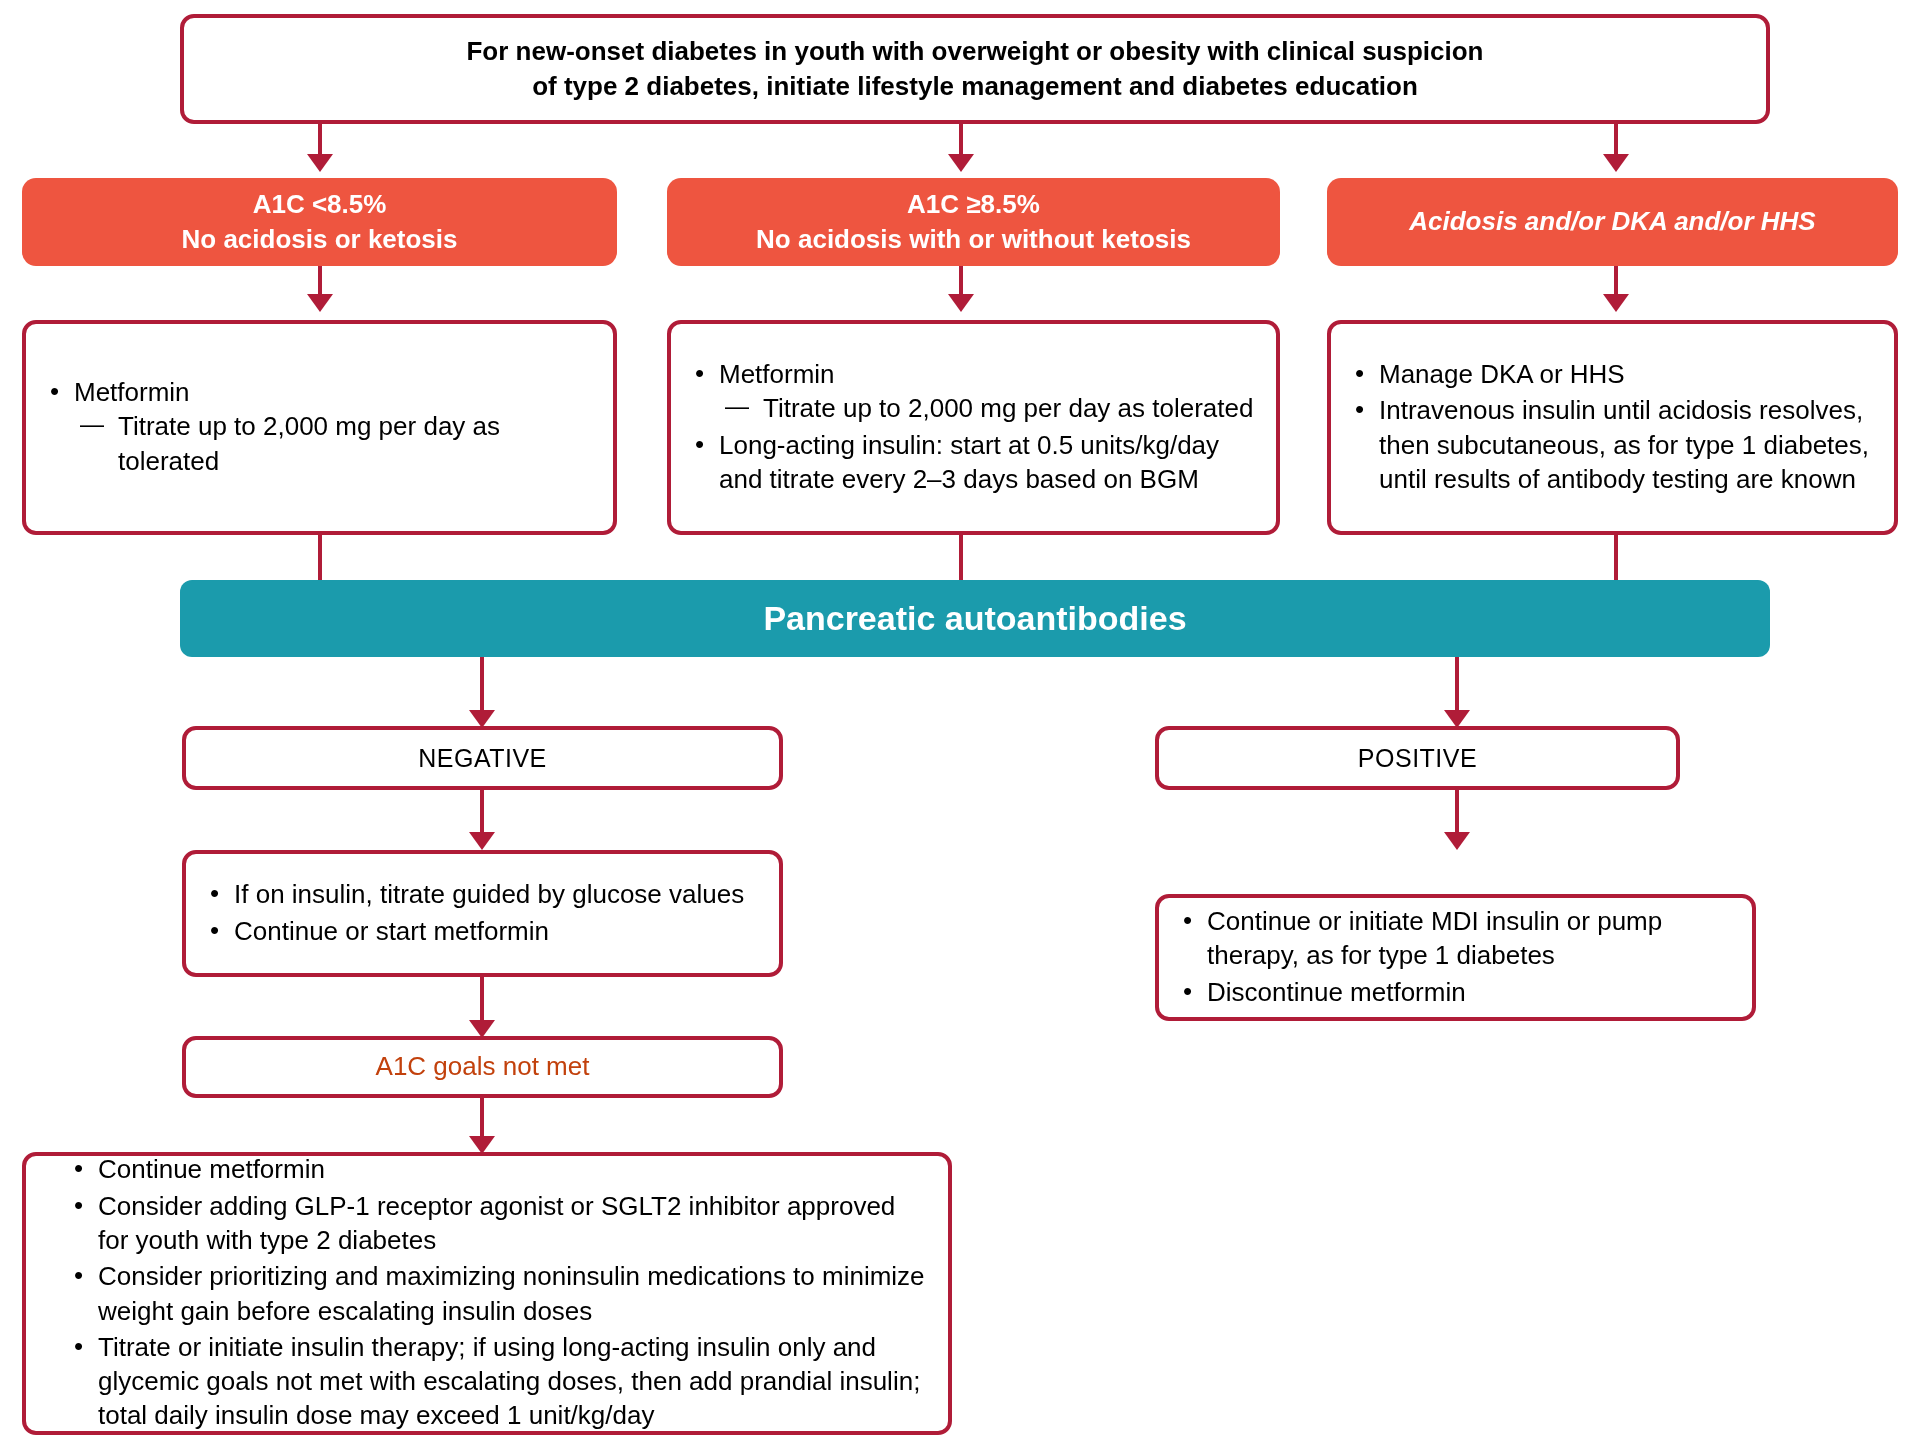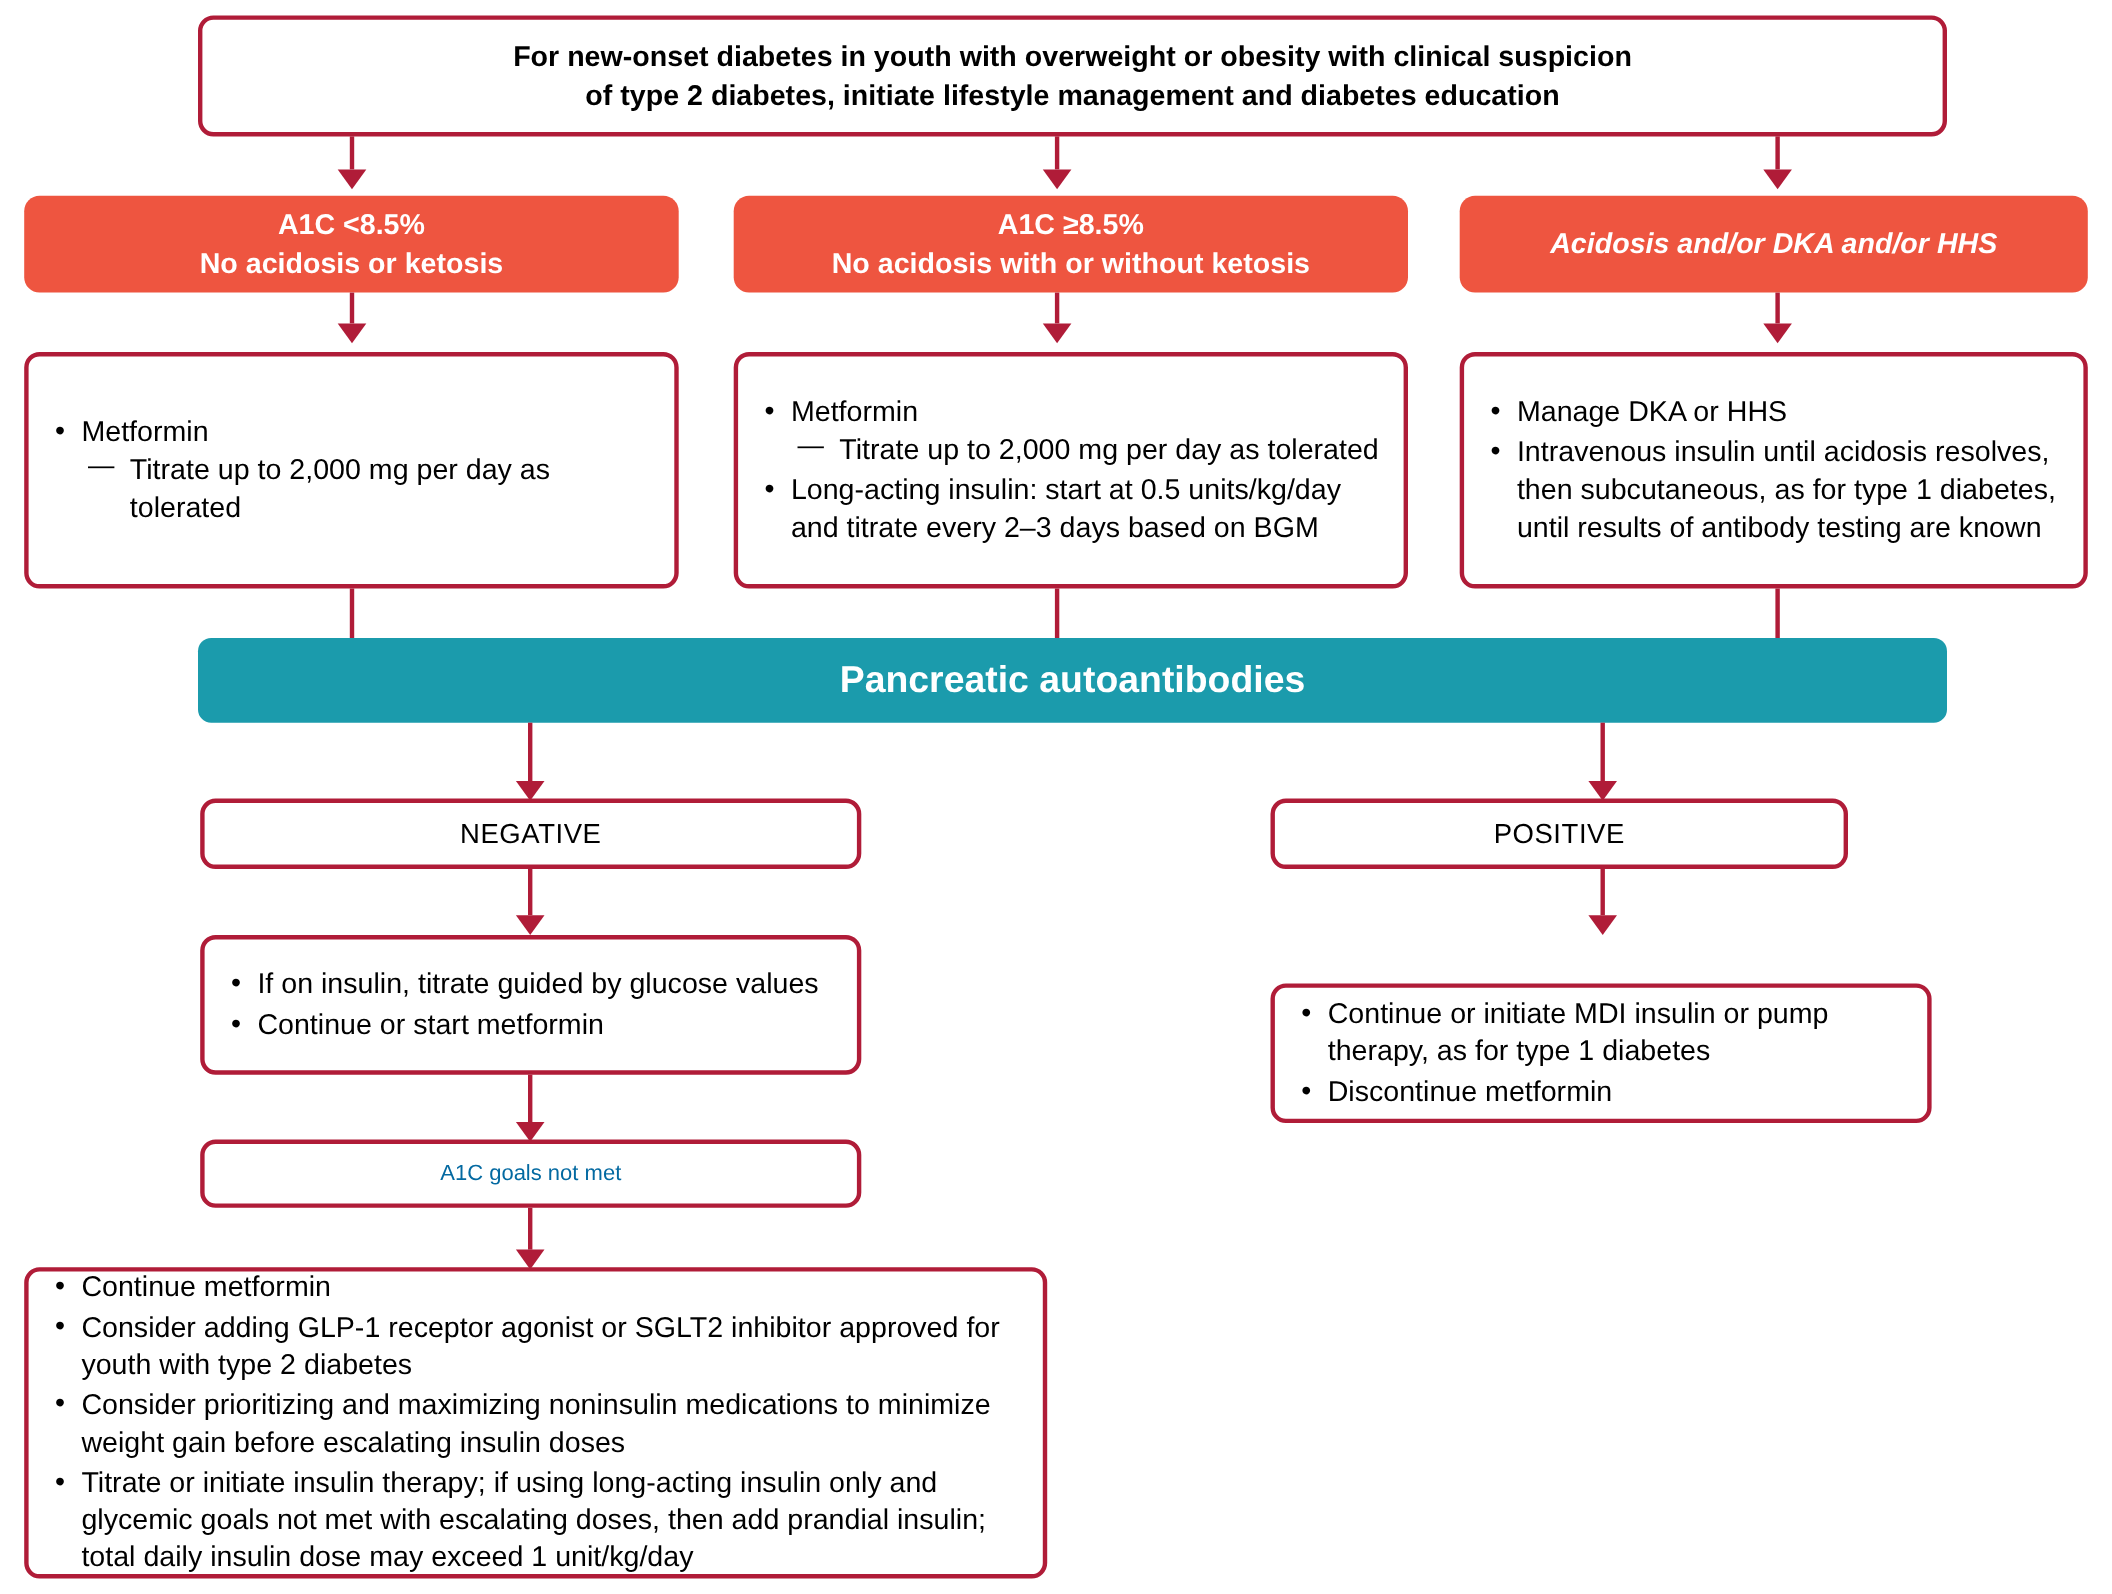--- a/index.html
+++ b/index.html
@@ -36,23 +36,23 @@
 
   .node-title {
     font-weight: bold;
     font-size: 26px;
     line-height: 1.35;
     color: #000000;
     padding: 10px 26px;
   }
 
   .node-plain {
-    font-size: 20px;
+    font-size: 26px;
     line-height: 1.35;
-    color: #0369a1;
+    color: #c2410c;
     padding: 8px 20px;
   }
 
   .node-bold-label {
     font-weight: normal;
     font-size: 25px;
     letter-spacing: 0.5px;
     color: #000000;
     padding: 8px 20px;
   }
@@ -279,21 +279,21 @@
   <div class="vline" style="left:480px; top:977px; height:43px;"></div>
   <div class="arrowhead" style="left:469px; top:1020px;"></div>
 
   <div class="node center" style="left:182px; top:1036px; width:601px; height:62px;">
     <span class="node-plain">A1C goals not met</span>
   </div>
 
   <div class="vline" style="left:480px; top:1098px; height:38px;"></div>
   <div class="arrowhead" style="left:469px; top:1136px;"></div>
 
-  <div class="node" style="left:22px; top:1152px; width:930px; height:283px;">
+  <div class="node" style="left:22px; top:1152px; width:930px; height:283px;padding-left:24px;">
     <ul class="blist">
       <li>Continue metformin</li>
       <li>Consider adding GLP-1 receptor agonist or SGLT2 inhibitor approved for youth with type 2 diabetes</li>
       <li>Consider prioritizing and maximizing noninsulin medications to minimize weight gain before escalating insulin doses</li>
       <li>Titrate or initiate insulin therapy; if using long-acting insulin only and glycemic goals not met with escalating doses, then add prandial insulin; total daily insulin dose may exceed 1 unit/kg/day</li>
     </ul>
   </div>
 
 </div>
 

